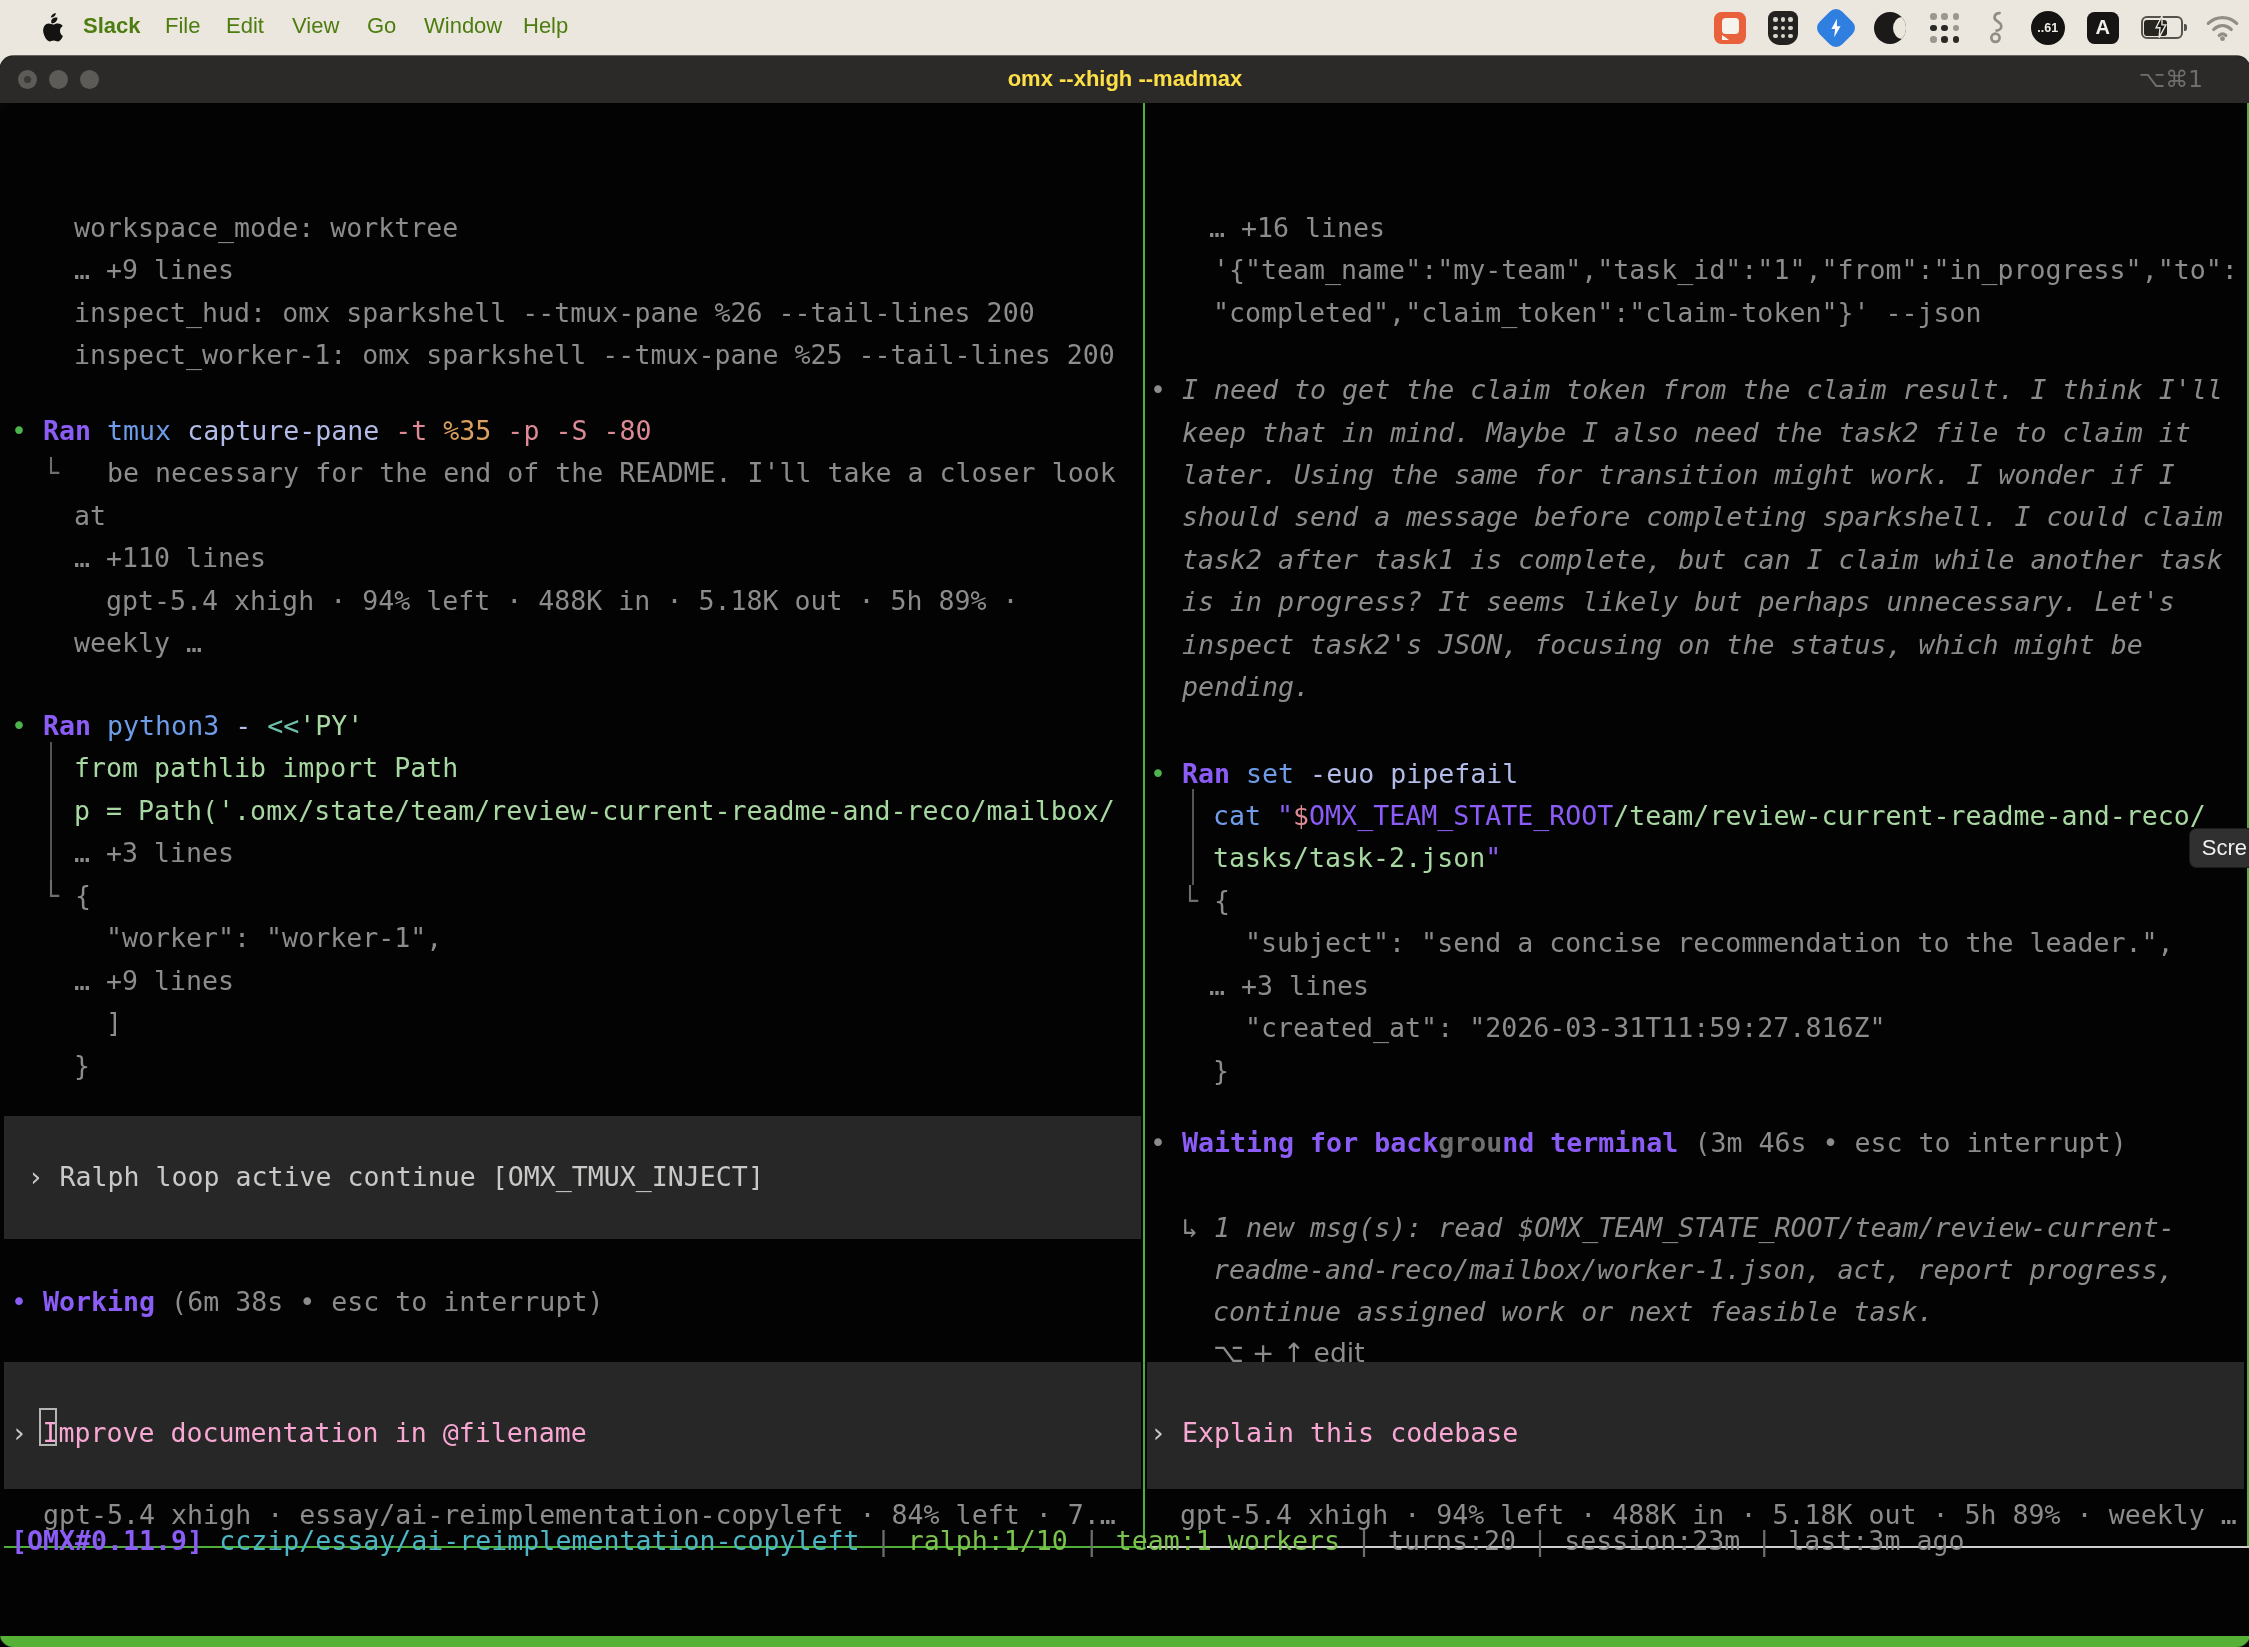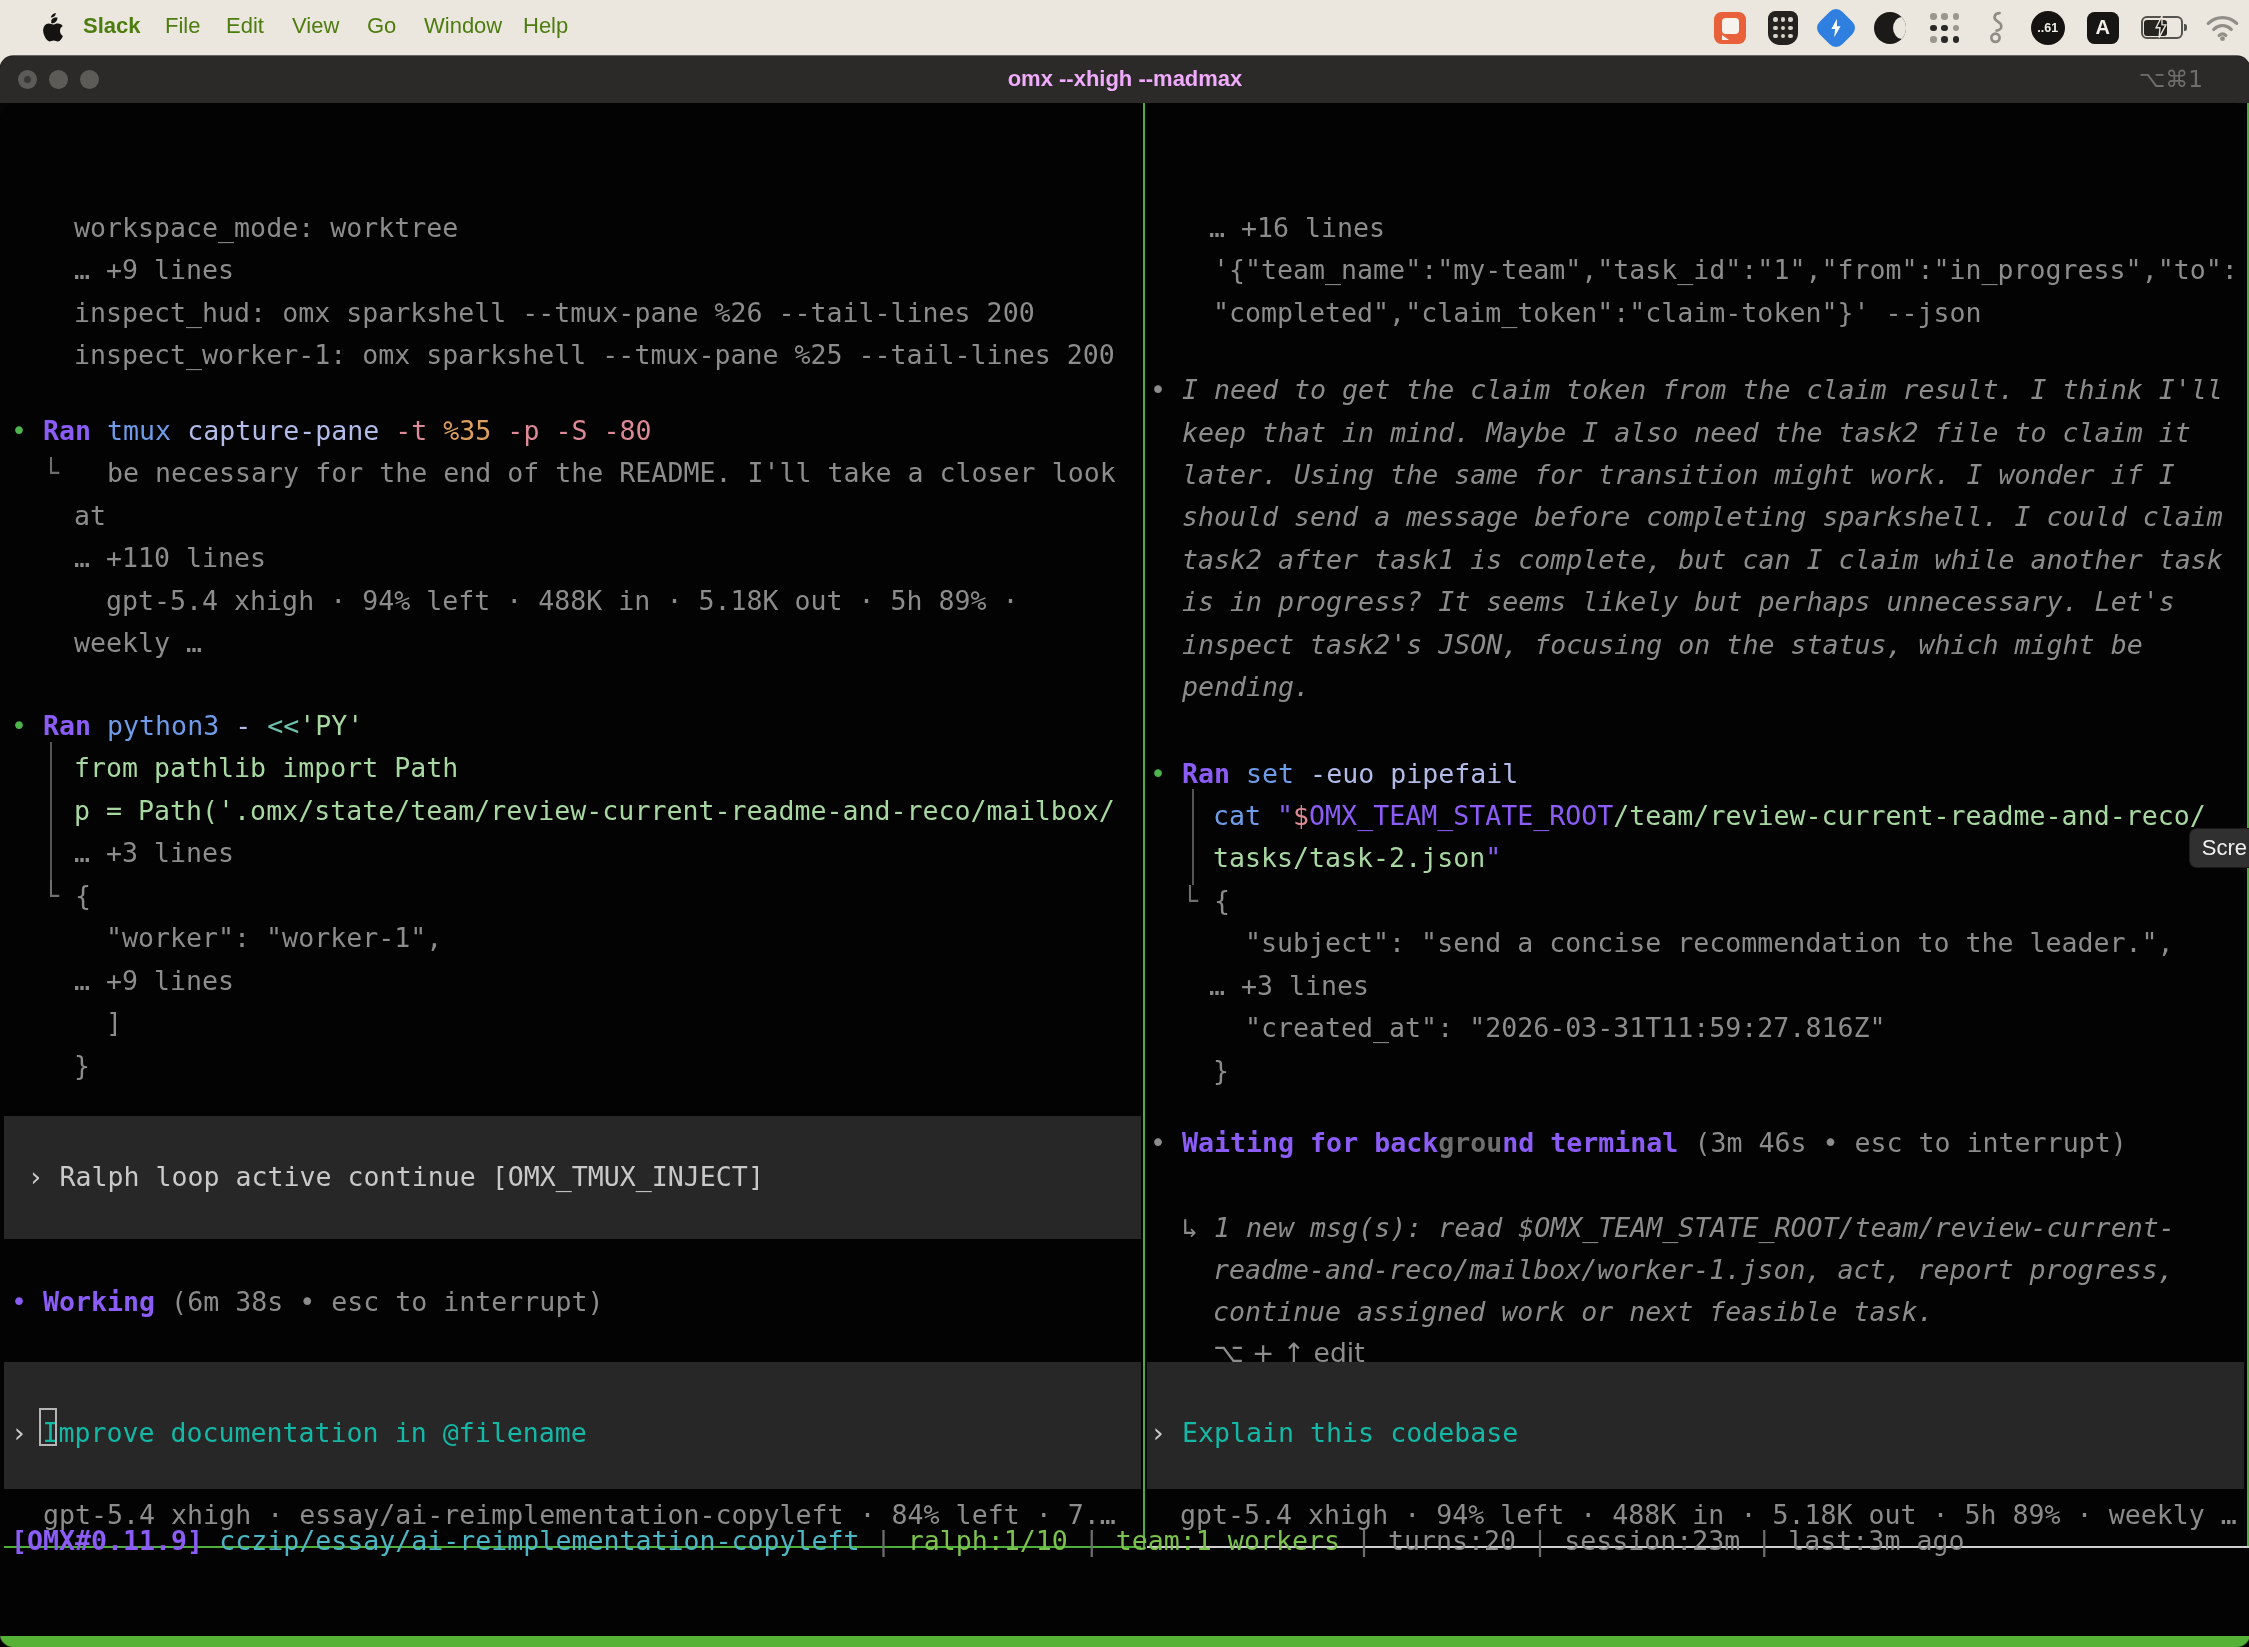--- a/index.html
+++ b/index.html
@@ -29,29 +29,29 @@
   .ic-badge{width:34px;height:34px;border-radius:50%;background:#141311;color:#f2efe8;font-size:12.5px;font-weight:700;display:flex;align-items:center;justify-content:center;}
   .ic-a{width:32px;height:32px;border-radius:7.4px;background:#161513;color:#f2efe8;font-size:20px;font-weight:700;display:flex;align-items:center;justify-content:center;}
   .ic-batt{position:relative;width:38px;height:19px;border:2.2px solid #55534e;border-radius:5.9px;}
   .ic-batt::after{content:"";position:absolute;right:-6.6px;top:5.2px;width:3.7px;height:7.4px;background:#55534e;border-radius:0 2.2px 2.2px 0;}
   .ic-batt i{position:absolute;left:1.5px;top:1.5px;bottom:1.5px;width:60%;background:#27251f;border-radius:3px;}
   
   .window{position:absolute;left:0;top:56px;width:2250px;height:1591px;background:#050505;border-radius:13.3px;overflow:hidden;box-shadow:0 0 0 0.7px #3a3936;}
   .titlebar{position:absolute;left:0;top:0;width:100%;height:47px;background:#2b2a28;}
   .tlight{position:absolute;top:14px;width:19px;height:19px;border-radius:50%;background:#5d5b58;}
   .tlight.dotted::after{content:"";position:absolute;left:5.9px;top:5.9px;width:7.4px;height:7.4px;border-radius:50%;background:#393836;}
-  .wtitle{position:absolute;left:0;right:0;top:10.3px;text-align:center;font-size:22px;font-weight:700;color:#f0abfc;}
+  .wtitle{position:absolute;left:0;right:0;top:10.3px;text-align:center;font-size:22px;font-weight:700;color:#fde047;}
   .wshort{position:absolute;right:47px;top:10.3px;font-size:23px;color:#6f6e6a;font-family:"DejaVu Sans",sans-serif;}
   
   .term{position:absolute;left:0;top:47px;width:2250px;height:1544px;background:#030303;border-radius:18px;}
   .tl{position:absolute;font:26.6px/42px "DejaVu Sans Mono","Liberation Mono",monospace;white-space:pre;color:#8c8c8c;}
   .it{font-style:italic;}
   .b{font-weight:700;}.c-dim{color:#6e6e6e}.c-white{color:#8b5cf6}.c-lt{color:#c9c9c7}
   .c-blue{color:#6e9ce8}.c-lav{color:#b3bbe8}.c-pink{color:#dd8a96}.c-orange{color:#dca05e}
-  .c-green{color:#a8d8a2}.c-teal{color:#6ec2ad}.c-bullet{color:#4db34d}.c-ph{color:#14b8a6}
+  .c-green{color:#a8d8a2}.c-teal{color:#6ec2ad}.c-bullet{color:#4db34d}.c-ph{color:#f9a8d4}
   .band{position:absolute;background:#272727;}
   .vline{position:absolute;width:1.5px;background:#555;}
   .pborder{position:absolute;}
   .cursor{position:absolute;width:17.7px;height:38px;border:2.2px solid #b5b5b5;box-sizing:border-box;}
   .tooltip{position:absolute;background:#303030;border:0.7px solid #1c1c1c;border-radius:7.4px;color:#f0f0f0;
     font-size:22px;font-family:"Liberation Sans",sans-serif;display:flex;align-items:center;padding-left:11.8px;z-index:5;}
   
   .tmuxbar{position:absolute;left:0;top:1533px;width:2250px;height:43px;background:#55b237;}
   .tmuxbar .tl{color:#0b0b0b;top:1.5px;}
   .omx{position:absolute;top:1417px;left:11px;}

